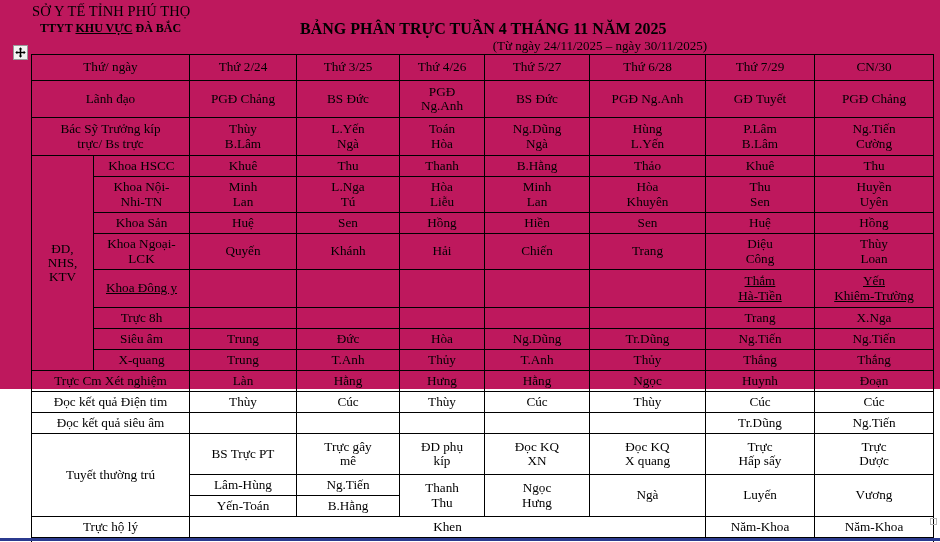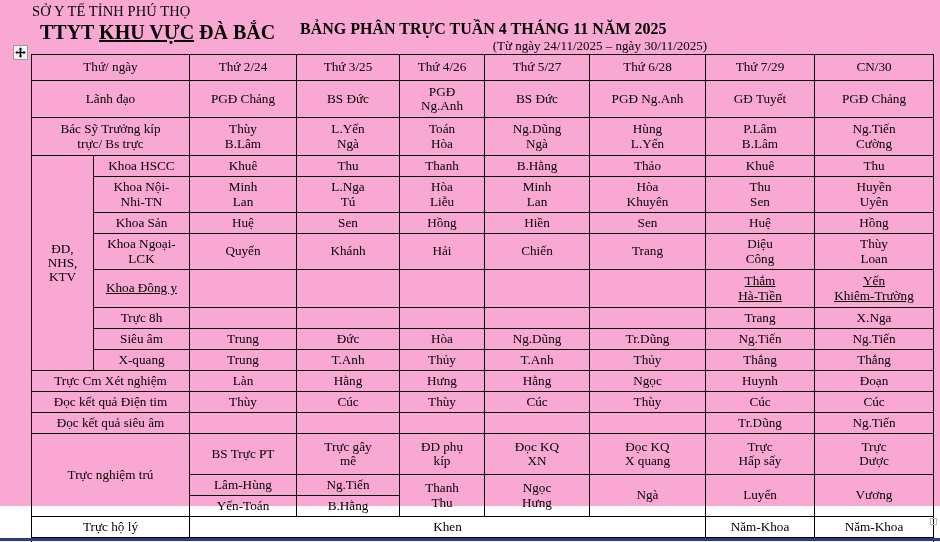--- a/index.html
+++ b/index.html
@@ -5,33 +5,33 @@
   * { box-sizing: border-box; }
   html, body {
     margin: 0; padding: 0;
     width: 940px; height: 542px;
     background: #ffffff;
     font-family: "Liberation Serif", "DejaVu Serif", serif;
     overflow: hidden;
   }
   #page {
     position: relative;
-    width: 940px; height: 506px;
-    background: #f9a8d4;
+    width: 940px; height: 389px;
+    background: #be185d;
   }
 
   
   .hdr { position: absolute; top: 0; left: 0; width: 940px; height: 54px; }
   .org-line1 {
     position: absolute; left: 32px; top: 3px;
     font-size: 14.5px; letter-spacing: .1px; white-space: nowrap;
   }
   .org-line2 {
     position: absolute; left: 40px; top: 21px;
-    font-size: 20px; font-weight: bold; white-space: nowrap;
+    font-size: 12px; font-weight: bold; white-space: nowrap;
   }
   .org-line2 .ul { text-decoration: underline; }
   .title-main {
     position: absolute; left: 300px; top: 20px;
     width: 620px; text-align: left;
     font-size: 16px; font-weight: bold; white-space: nowrap;
   }
   .title-sub {
     position: absolute; left: 300px; top: 38px;
     width: 600px; text-align: center;
@@ -359,21 +359,21 @@
         <td></td>
         <td></td>
         <td></td>
         <td></td>
         <td></td>
         <td>Tr.Dũng</td>
         <td>Ng.Tiến</td>
       </tr>
 
       <tr class="row-tt-h">
-        <td colspan="2" rowspan="3">Trực nghiệm trú</td>
+        <td colspan="2" rowspan="3">Tuyết thường trú</td>
         <td class="b">BS Trực PT</td>
         <td class="b">
             <span class="two-line">Trực gây</span>
             <span class="two-line">mê</span>
           </td>
         <td class="b">
             <span class="two-line">ĐD phụ</span>
             <span class="two-line">kíp</span>
           </td>
         <td class="b">

